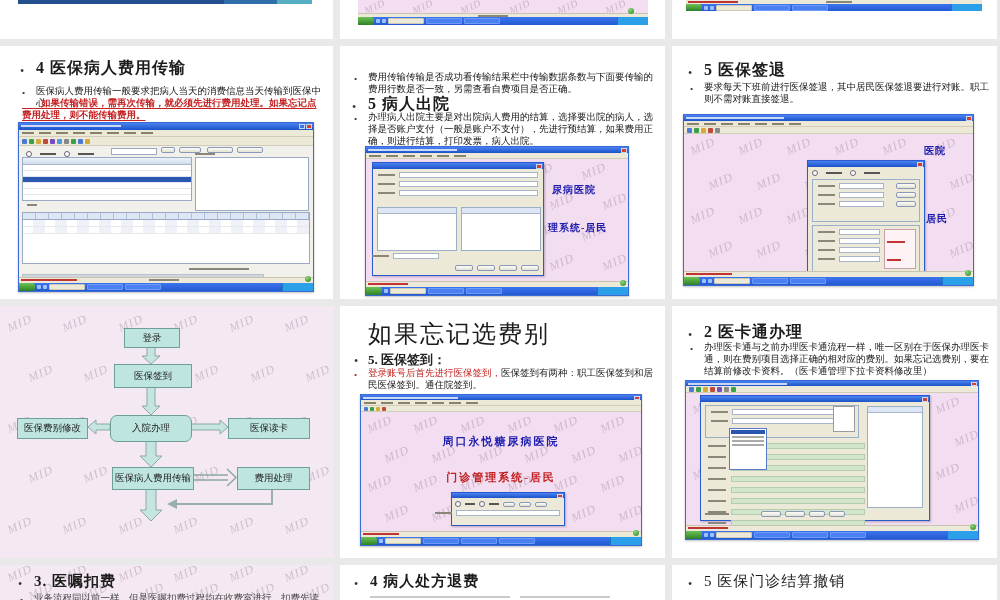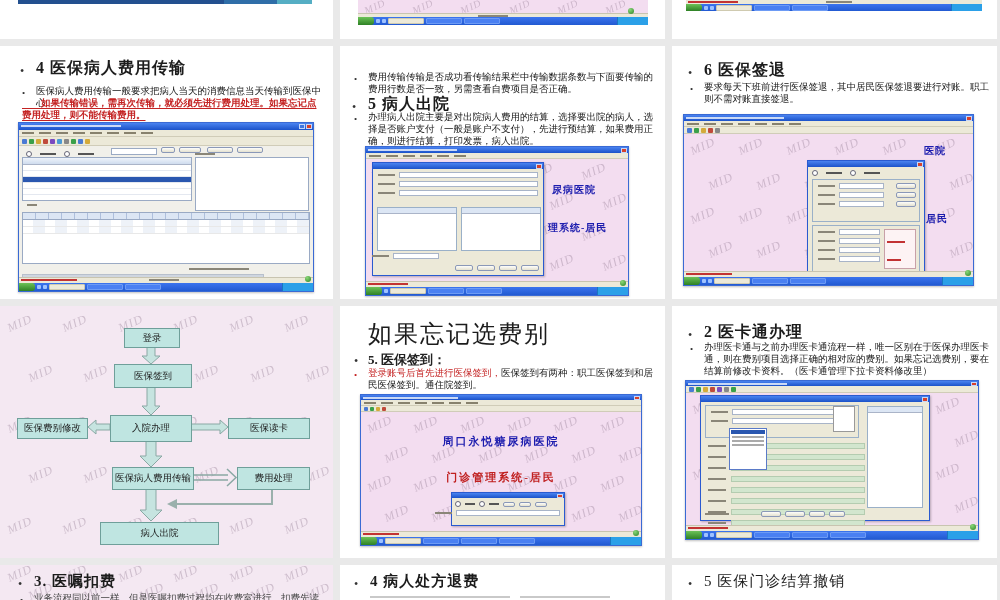--- a/index.html
+++ b/index.html
@@ -313,21 +313,21 @@
         <div class="t light"></div>
         <div class="t"></div>
         <div class="t"></div>
         <div class="xp-tray"></div>
       </div>
     </div>
   </div>
 
   <div class="slide" style="left:672px;top:46px;width:325px;height:253px;">
     <span class="bul big" style="left:16px;top:20px;">•</span>
-    <div class="t-title" style="left:32px;top:14px;">6 医保签退</div>
+    <div class="t-title" style="left:32px;top:14px;">5 医保签退</div>
     <span class="bul" style="left:18px;top:38px;">•</span>
     <div class="t-body" style="left:32px;top:36px;width:288px;">要求每天下班前进行医保签退，其中居民医保签退要进行对账。职工则不需对账直接签退。</div>
 
     <div class="xp" style="left:11px;top:68px;width:289px;height:170px;">
       <div class="xp-tb" style="height:6px;">
           <i></i>
         <div class="xp-btns">
             <div class="xp-btn close"></div>
           </div>
       </div>
@@ -470,26 +470,25 @@
       <polygon points="110,118 96,118 96,114 88,121 96,128 96,124 110,124" fill="#c6e4e0" stroke="#8aa8a4"></polygon>
       <polygon points="190,118 220,118 220,114 228,121 220,128 220,124 190,124" fill="#c6e4e0" stroke="#8aa8a4"></polygon>
       <path d="M191,169 H228 M191,174 H228" stroke="#8aa8a4" stroke-width="1.5" fill="none"></path>
       <polyline points="227,163 236,171.5 227,180" fill="none" stroke="#8aa8a4" stroke-width="1.5"></polyline>
       <polygon points="146,183 156,183 156,204 162,204 151,215 140,204 146,204" fill="#c6e4e0" stroke="#8aa8a4"></polygon>
       <path d="M272,182 V198 H176" stroke="#9ab0ac" stroke-width="2" fill="none"></path>
       <polygon points="177,193 167,198 177,203" fill="#9ab0ac"></polygon>
     </svg>
     <div class="fbox" style="left:124px;top:22px;width:54px;height:18px;">登录</div>
     <div class="fbox" style="left:114px;top:58px;width:76px;height:22px;">医保签到</div>
-    <div class="fbox" style="left:110px;top:109px;width:80px;height:25px;">入院办理</div>
+    <div class="fbox" style="left:110px;top:109px;width:80px;height:25px;border-radius:7px;">入院办理</div>
     <div class="fbox" style="left:17px;top:112px;width:69px;height:19px;">医保费别修改</div>
     <div class="fbox" style="left:228px;top:112px;width:80px;height:19px;">医保读卡</div>
     <div class="fbox" style="left:112px;top:161px;width:80px;height:21px;">医保病人费用传输</div>
     <div class="fbox" style="left:237px;top:161px;width:71px;height:21px;">费用处理</div>
-    <div class="fbox" style="left:100px;top:216px;width:117px;height:21px;">病人出院</div>
   </div>
 
   <div class="slide" style="left:340px;top:306px;width:325px;height:252px;">
     <div class="t-big" style="left:28px;top:12px;">如果忘记选费别</div>
     <span class="bul big" style="left:14px;top:48px;">•</span>
     <div class="t-step" style="left:28px;top:45px;">5. 医保签到：</div>
     <span class="bul red" style="left:14px;top:64px;">•</span>
     <div class="t-body" style="left:28px;top:62px;width:292px;"><span class="lead-red">登录账号后首先进行医保签到，</span><span>医保签到有两种：职工医保签到和居民医保签到。通住院签到。</span></div>
 
     <div class="xp" style="left:20px;top:88px;width:280px;height:150px;">

